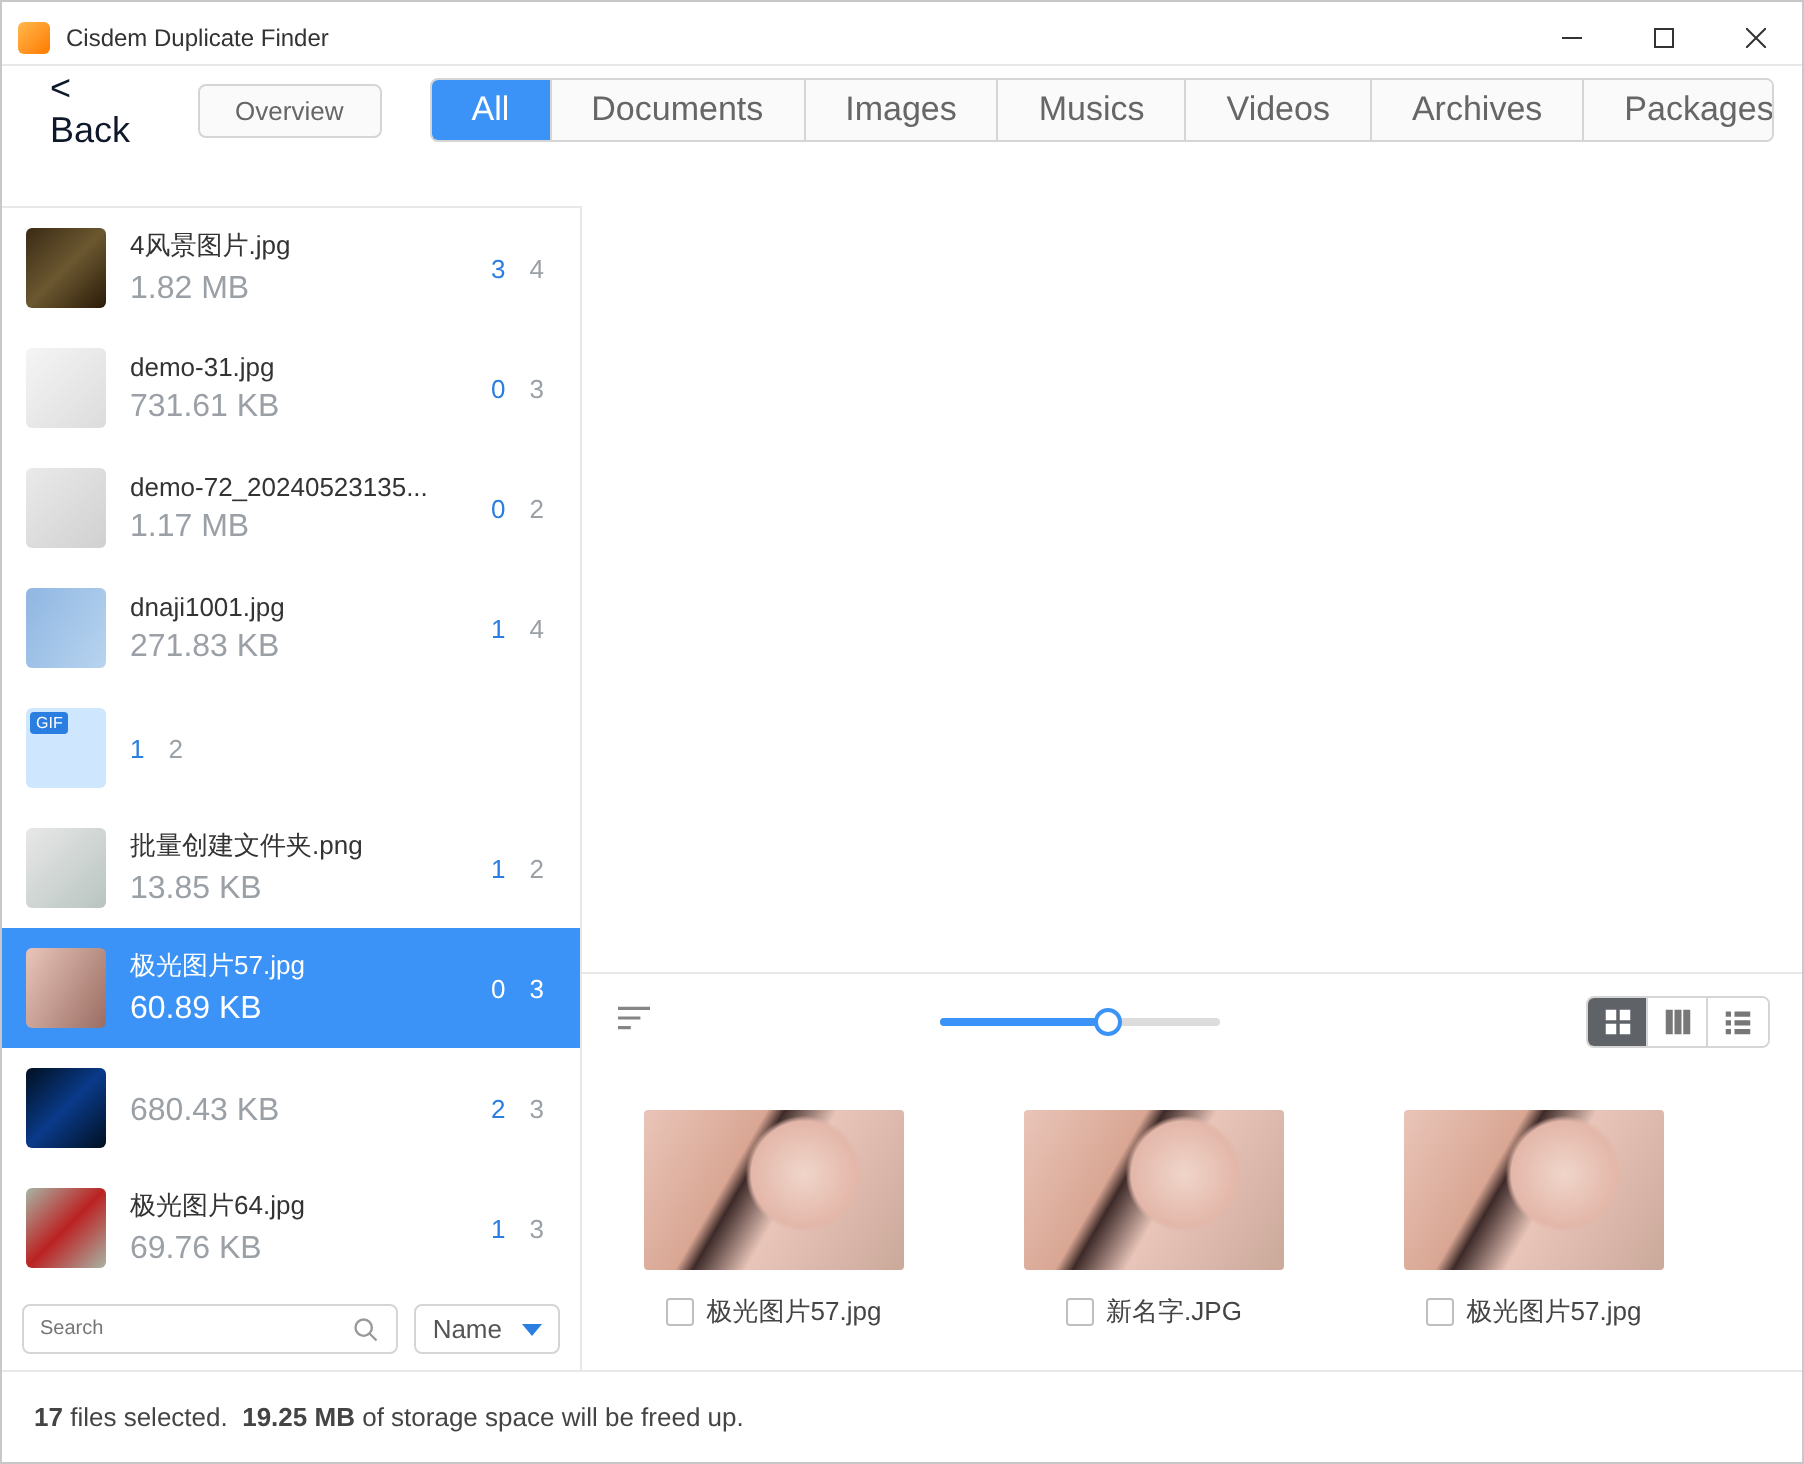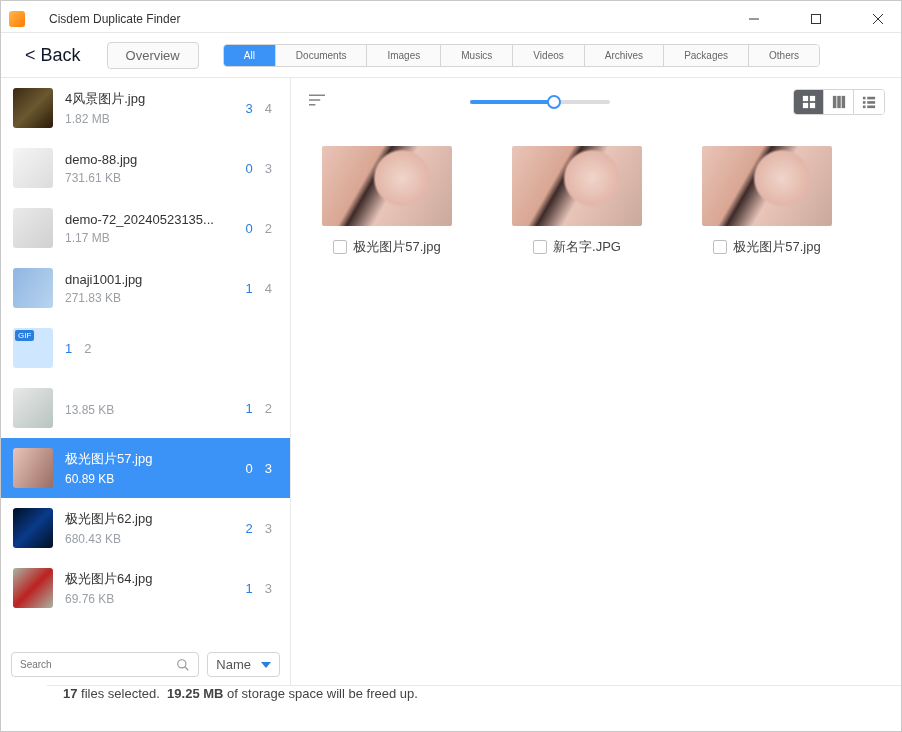--- a/index.html
+++ b/index.html
@@ -1,35 +1,35 @@
 <!DOCTYPE html>
 <html><head>
 <meta charset="utf-8">
 <style>
 * { margin:0; padding:0; box-sizing:border-box; font-family:"Segoe UI",-apple-system,sans-serif; }
 body { background:#fff; width:902px; height:732px; overflow:hidden; display:flex; flex-direction:column; border:1px solid #c8c8c8; }
 
 
-.titlebar { height:32px; display:flex; align-items:center; padding:4px 0 0 8px; border-bottom:1px solid #e8e8e8;gap:16px; }
+.titlebar { height:32px; display:flex; align-items:center; padding:4px 0 0 8px; border-bottom:1px solid #e8e8e8; }
 .titlebar .logo { width:16px; height:16px; border-radius:3px; background:linear-gradient(135deg,#ffb84d 0%,#ff7a00 100%); margin-right:8px; }
 .titlebar .title { font-size:12px; color:#333; flex:1; }
 .winbtn { width:46px; height:32px; display:flex; align-items:center; justify-content:center; color:#333; font-size:10px; }
 .winbtn svg { width:10px; height:10px; }
 
 
 .toolbar { height:44px; display:flex; align-items:center; padding:6px 14px; gap:0; }
 .back { font-size:18px; color:#0f172a; padding:4px 10px; margin-right:16px; }
 .overview { font-size:13px; color:#666; padding:5px 18px; border:1px solid #d5d5d5; border-radius:4px; margin-right:24px; background:#fafafa; }
 .tabs { display:flex; border:1px solid #d5d5d5; border-radius:4px; overflow:hidden; }
-.tab { font-size:10px; color:#666; padding:5px 20px; border-right:1px solid #d5d5d5; background:#fafafa; }
+.tab { font-size:17px; color:#666; padding:5px 20px; border-right:1px solid #d5d5d5; background:#fafafa; }
 .tab:last-child { border-right:none; }
 .tab.active { background:#3b93f7; color:#fff; }
 
 
-.main { flex:1; display:flex; overflow:hidden; }
+.main { flex:1; display:flex; overflow:hidden;align-items:flex-end; }
 
 
 .sidebar { width:290px; display:flex; flex-direction:column; border-right:1px solid #e8e8e8; border-top:1px solid #e8e8e8;}
 .filelist { flex:1; overflow-y:auto; position:relative; }
 .filelist::-webkit-scrollbar { width:8px; }
 .filelist::-webkit-scrollbar-thumb { background:#cfcfcf; border-radius:4px; }
 .row { display:flex; align-items:center; padding:10px 12px; gap:12px; height:60px; }
 .row.selected { background:#3b93f7; color:#fff; }
 .thumb { width:40px; height:40px; border-radius:3px; background:#e2e6ea; flex-shrink:0; position:relative; overflow:hidden; }
 .thumb.gif { background:#cfe6ff; }
@@ -37,21 +37,21 @@
 .thumb.img1 { background:linear-gradient(135deg,#3a2a15,#6b5830,#2b1a08); }
 .thumb.img2 { background:linear-gradient(135deg,#f5f5f5,#dcdcdc); }
 .thumb.img3 { background:linear-gradient(135deg,#eaeaea,#d0d0d0); }
 .thumb.img4 { background:linear-gradient(120deg,#8fb6e2,#b8d4ef); }
 .thumb.img5 { background:linear-gradient(135deg,#e8e8e8,#b8c4c0); }
 .thumb.img6 { background:linear-gradient(120deg,#e9c5b9,#9a6d63); }
 .thumb.img7 { background:linear-gradient(135deg,#001020,#0a3a8a,#001020); }
 .thumb.img8 { background:linear-gradient(135deg,#a8b4a5,#b22,#a8b4a5); }
 .meta { flex:1; min-width:0; }
 .fname { font-size:13px; color:#333; white-space:nowrap; overflow:hidden; text-overflow:ellipsis; }
-.fsize { font-size:12px; color:#9aa0a6; margin-top:4px; }
+.fsize { font-size:16px; color:#9aa0a6; margin-top:4px; }
 .row.selected .fname,.row.selected .fsize { color:#fff; }
 .counts { display:flex; gap:12px; font-size:13px; margin-right:6px; }
 .count-a { color:#2a7de1; }
 .count-b { color:#9aa0a6; }
 .row.selected .count-a,.row.selected .count-b { color:#fff; }
 
 .searchbar { display:flex; gap:8px; padding:8px 10px; }
 .searchbox { flex:1; display:flex; align-items:center; border:1px solid #d5d5d5; border-radius:4px; padding:4px 8px; background:#fff; }
 .searchbox input { border:none; outline:none; font-size:10px; color:#888; flex:1; background:transparent; }
 .sort { display:flex; align-items:center; border:1px solid #d5d5d5; border-radius:4px; padding:4px 8px; font-size:13px; color:#555; gap:10px; }
@@ -74,21 +74,21 @@
 .vm.active svg { fill:#fff; }
 
 .grid { flex:1; padding:20px 16px; display:flex; gap:30px; align-content:flex-start; flex-wrap:wrap; }
 .card { width:160px; }
 .cardthumb { width:130px; height:80px; border-radius:2px; margin:0 auto; background:linear-gradient(120deg,#e9c5b9 0%,#d9a693 35%,#3d2a28 40%,#e9c5b9 55%,#caa89a 100%); position:relative; overflow:hidden; }
 .cardthumb::after { content:""; position:absolute; left:30%; top:0; width:70%; height:100%; background:radial-gradient(circle at 45% 40%,#f0d5ca 0%,#e3b7a9 38%,transparent 42%); }
 .cardlabel { display:flex; align-items:center; justify-content:center; gap:6px; margin-top:12px; font-size:13px; color:#444; }
 .chk { width:14px; height:14px; border:1px solid #bfbfbf; border-radius:2px; display:inline-block; flex-shrink:0; }
 
 
-.statusbar { height:46px; border-top:1px solid #e8e8e8; display:flex; padding:0 16px; font-size:13px; color:#444;margin-left:46px; }
+.statusbar { height:46px; border-top:1px solid #e8e8e8; display:flex; align-items:center; padding:0 16px; font-size:13px; color:#444; }
 .statusbar b { font-weight:600; }
 .delete { margin-left:auto; background:#3b93f7; color:#fff; border:none; border-radius:4px; padding:8px 28px; font-size:13px; }
 </style>
 </head>
 <body>
 
 <div class="titlebar">
   <div class="logo"></div>
   <div class="title">Cisdem Duplicate Finder</div>
   <div class="winbtn">
@@ -134,21 +134,21 @@
             <div class="fsize">1.82 MB</div>
           </div>
           <div class="counts">
             <span class="count-a">3</span>
             <span class="count-b">4</span>
           </div>
         </div>
         <div class="row">
           <div class="thumb img2"></div>
           <div class="meta">
-            <div class="fname">demo-88.jpg</div>
+            <div class="fname">demo-31.jpg</div>
             <div class="fsize">731.61 KB</div>
           </div>
           <div class="counts">
             <span class="count-a">0</span>
             <span class="count-b">3</span>
           </div>
         </div>
         <div class="row">
           <div class="thumb img3"></div>
           <div class="meta">
@@ -174,20 +174,21 @@
         <div class="row">
           <div class="thumb gif"></div>
           <div class="counts">
             <span class="count-a">1</span>
             <span class="count-b">2</span>
           </div>
         </div>
         <div class="row">
           <div class="thumb img5"></div>
           <div class="meta">
+            <div class="fname">批量创建文件夹.png</div>
             <div class="fsize">13.85 KB</div>
           </div>
           <div class="counts">
             <span class="count-a">1</span>
             <span class="count-b">2</span>
           </div>
         </div>
         <div class="row selected">
           <div class="thumb img6"></div>
           <div class="meta">
@@ -195,21 +196,20 @@
             <div class="fsize">60.89 KB</div>
           </div>
           <div class="counts">
             <span class="count-a">0</span>
             <span class="count-b">3</span>
           </div>
         </div>
         <div class="row">
           <div class="thumb img7"></div>
           <div class="meta">
-            <div class="fname">极光图片62.jpg</div>
             <div class="fsize">680.43 KB</div>
           </div>
           <div class="counts">
             <span class="count-a">2</span>
             <span class="count-b">3</span>
           </div>
         </div>
         <div class="row">
           <div class="thumb img8"></div>
           <div class="meta">

